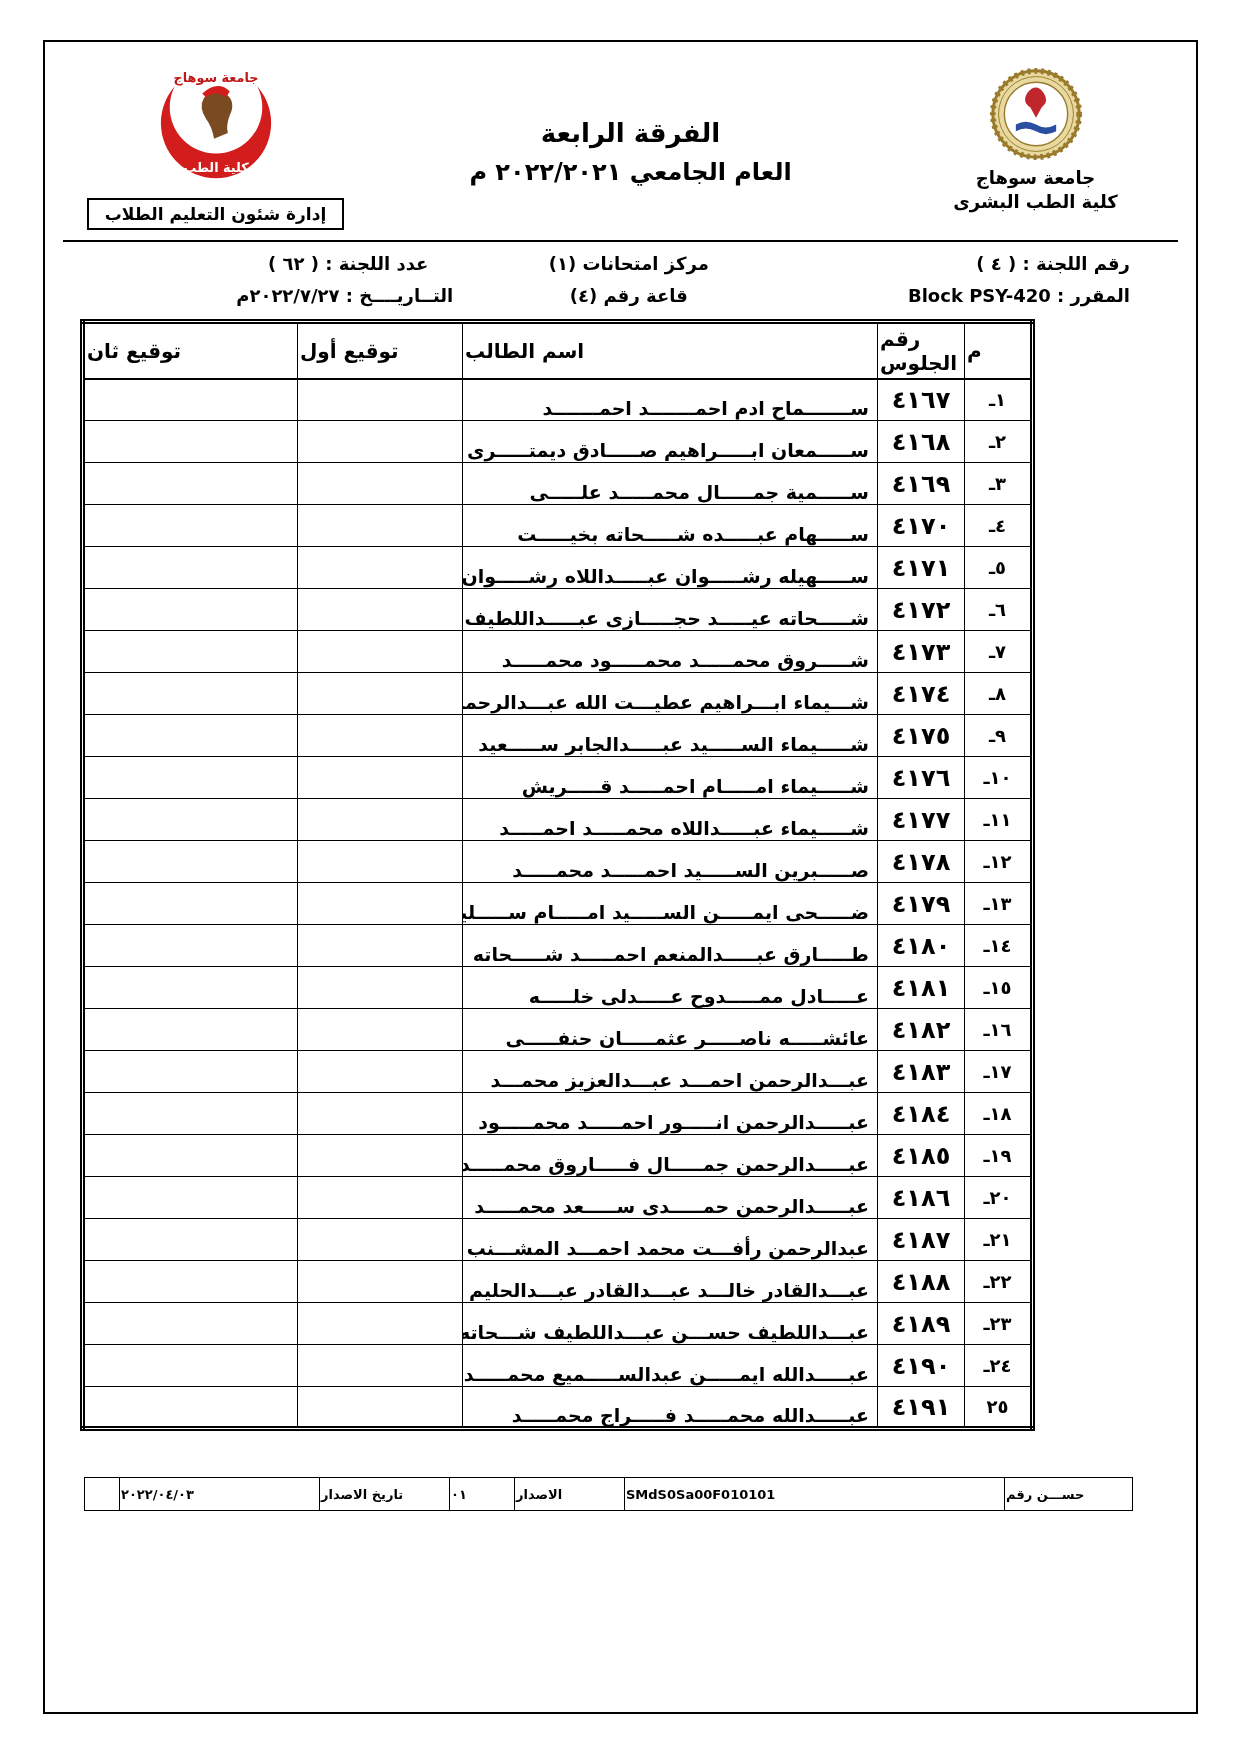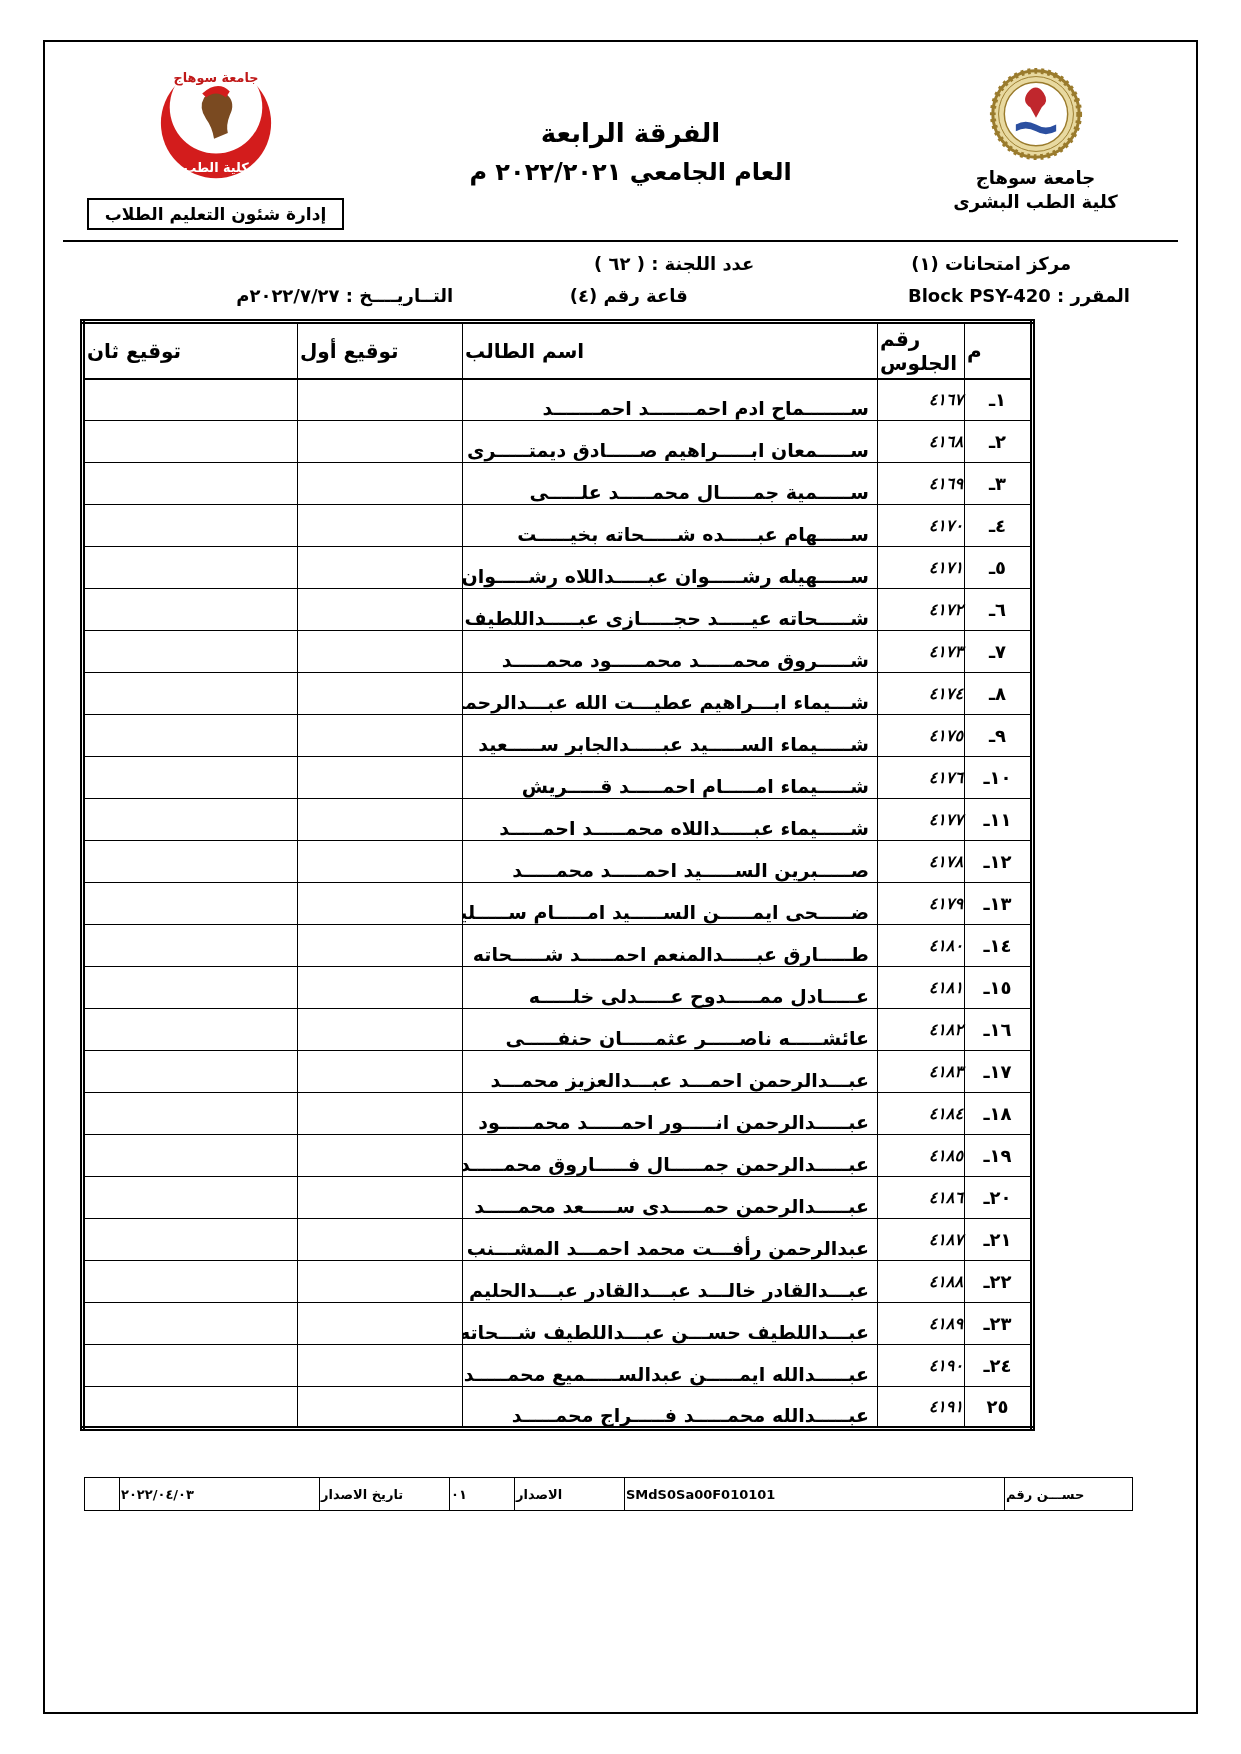--- a/index.html
+++ b/index.html
@@ -43,21 +43,21 @@
   
   table { border-collapse: collapse; table-layout: fixed; }
   .students-table { width: 950px; margin: 13px 143px 0 0; border: 5px double #000; }
   .students-table th, .students-table td { border: 1px solid #000; }
   .students-table th {
     height: 57px; font-size: 20px; text-align: left;
     border-bottom: 2px solid #000; padding: 2px;
   }
   .students-table td { height: 42px; }
   .c-serial { font-size: 18px; text-align: center; white-space: nowrap; }
-  .c-seat   { font-size: 16px; letter-spacing: 3px; white-space: nowrap; font-style: italic; }
+  .c-seat   { font-size: 24px; text-align: center; letter-spacing: 3px; white-space: nowrap; }
   .c-name   { font-size: 19px; text-align: right; padding: 16px 8px 0 4px; white-space: nowrap; overflow: hidden; }
   
   .footer-table { width: 1048px; margin: 46px 45px 0 0; }
   .footer-table td {
     border: 1px solid #000; height: 33px;
     font-size: 13px; font-weight: bold; text-align: left; white-space: nowrap;
   }
   .f-code { direction: ltr; font-size: 17px; }
 </style>
 </head>
@@ -97,20 +97,21 @@
         </svg>
         <div>
           <span class="admin-box">إدارة شئون التعليم الطلاب</span>
         </div>
       </div>
     </div>
 
     <div class="header-rule"></div>
 
     <div class="info-row">
+      <div class="cell-r">رقم اللجنة : ( ٤ )</div>
       <div class="cell-c">مركز امتحانات (١)</div>
       <div class="cell-l">عدد اللجنة : ( ٦٢ )</div>
     </div>
     <div class="info-row">
       <div class="cell-r">
         <span>المقرر :</span>
         <span class="ltr">Block PSY-420</span>
       </div>
       <div class="cell-c">قاعة رقم (٤)</div>
       <div class="cell-l">

